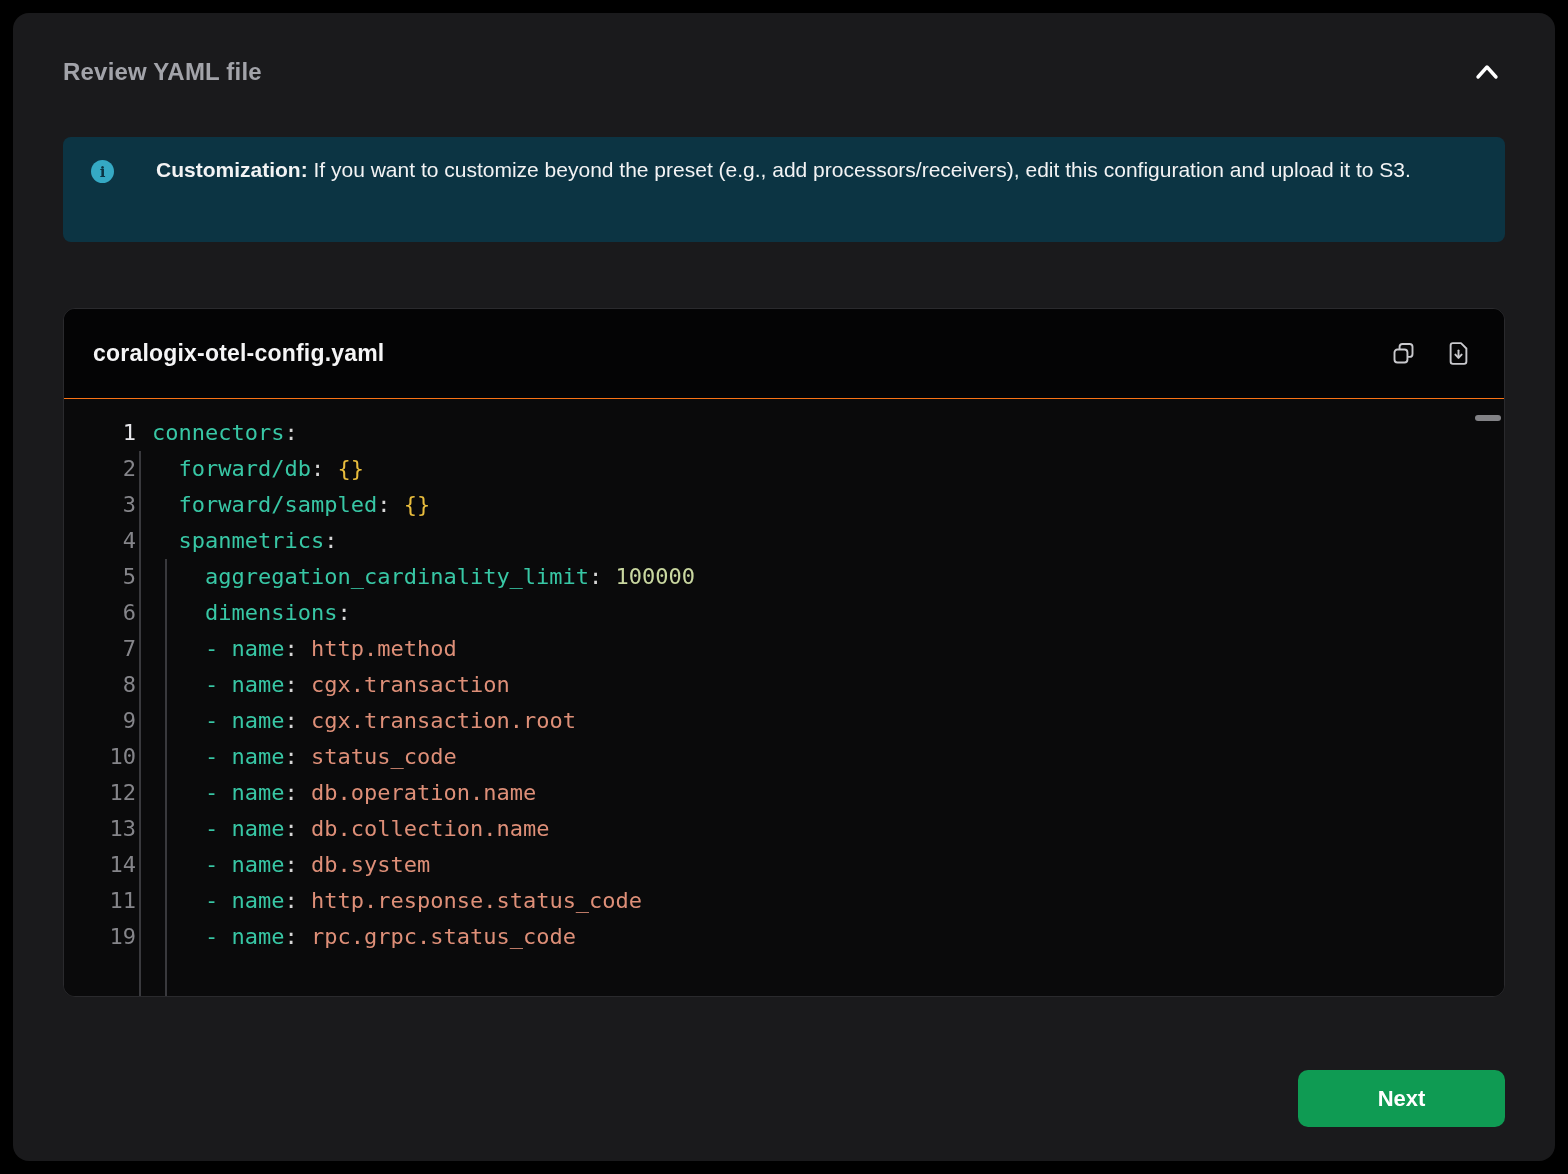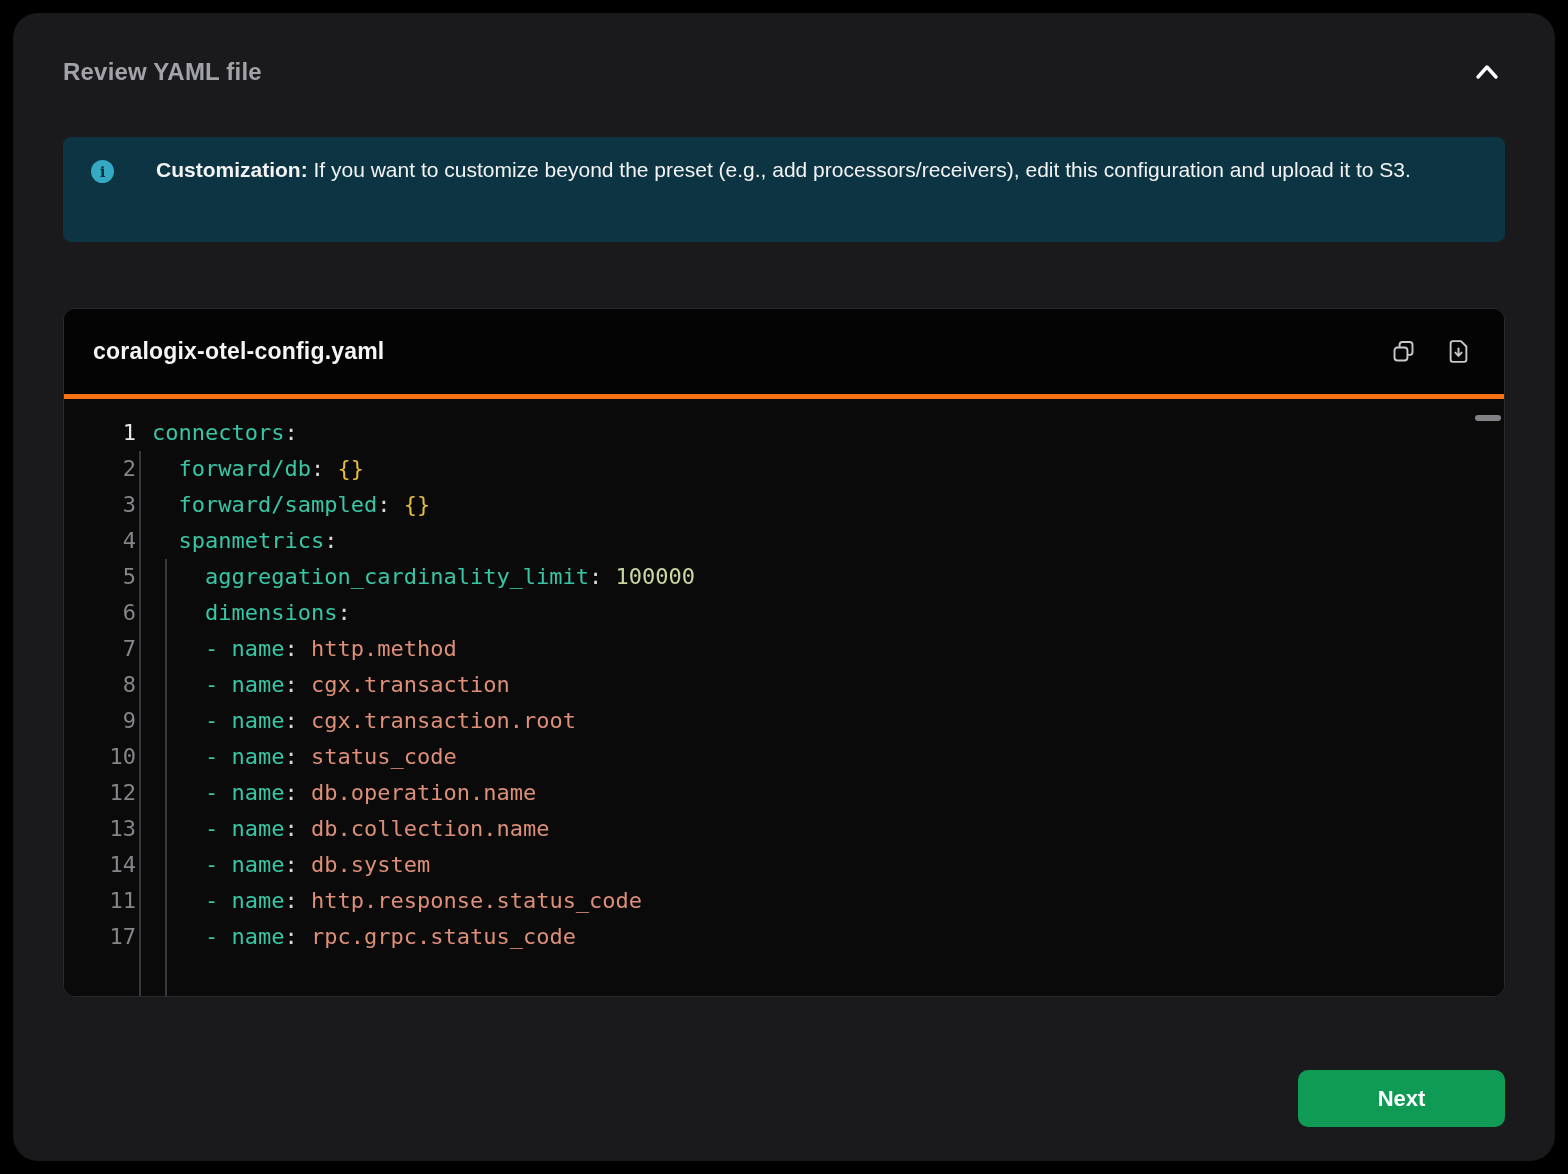--- a/index.html
+++ b/index.html
@@ -9,21 +9,21 @@
     width: 1568px; height: 1174px;
     background: #000;
     overflow: hidden;
     font-family: "Liberation Sans", sans-serif;
   }
   .card {
     position: absolute;
     left: 13px; top: 13px;
     width: 1542px; height: 1148px;
     background: #1a1a1c;
-    border-radius: 25px;
+    border-radius: 16px;
     display: flex;
     flex-direction: column;
   }
   .card-header {
     display: flex;
     justify-content: space-between;
     align-items: center;
     margin: 44px 50px 0 50px;
   }
   .page-title {
@@ -69,21 +69,21 @@
     margin: 66px 50px 0 50px;
     height: 689px;
     background: #0a0a0b;
     border: 1px solid #2a2a2d;
     border-radius: 12px;
     overflow: hidden;
   }
   .code-header {
     height: 90px;
     background: #040405;
-    border-bottom: 5px solid #f97316;
+    border-bottom: 1px solid #f97316;
     display: flex;
     align-items: center;
     justify-content: space-between;
     padding: 0 30px 0 29px;
   }
   .code-filename {
     font-size: 23px;
     font-weight: bold;
     color: #f5f5f6;
     letter-spacing: 0.2px;
@@ -254,21 +254,21 @@
             </div>
             <div class="code-line">
               <span class="line-num">14</span>
               <span class="line-code"><span class="tok-plain">    </span><span class="tok-dash">- </span><span class="tok-key">name</span><span class="tok-punc">:</span><span class="tok-plain"> </span><span class="tok-val">db.system</span></span>
             </div>
             <div class="code-line">
               <span class="line-num">11</span>
               <span class="line-code"><span class="tok-plain">    </span><span class="tok-dash">- </span><span class="tok-key">name</span><span class="tok-punc">:</span><span class="tok-plain"> </span><span class="tok-val">http.response.status_code</span></span>
             </div>
             <div class="code-line">
-              <span class="line-num">17</span>
+              <span class="line-num">19</span>
               <span class="line-code"><span class="tok-plain">    </span><span class="tok-dash">- </span><span class="tok-key">name</span><span class="tok-punc">:</span><span class="tok-plain"> </span><span class="tok-val">rpc.grpc.status_code</span></span>
             </div>
             <div class="code-line">
               <span class="line-num"></span>
               <span class="line-code"></span>
             </div>
           </div>
       </div>
     </div>
 

